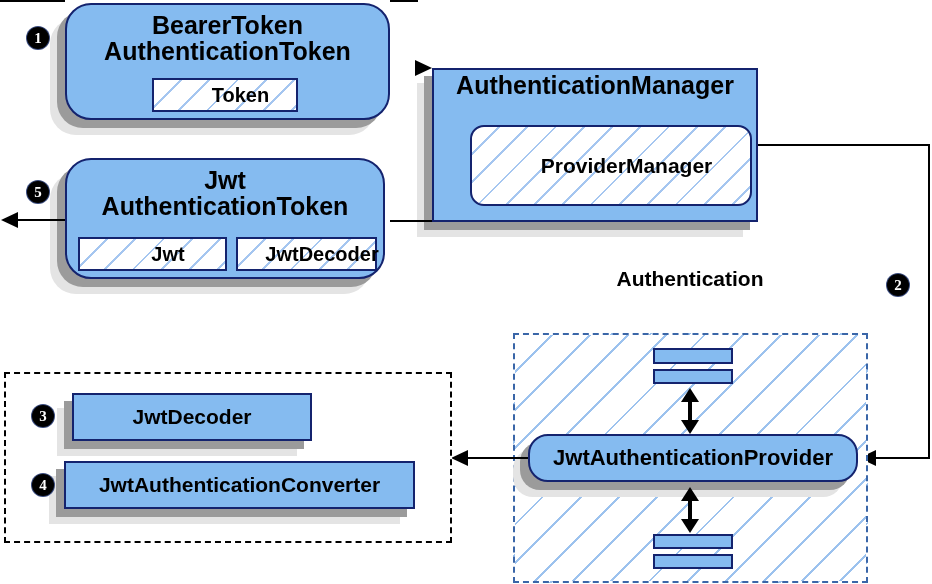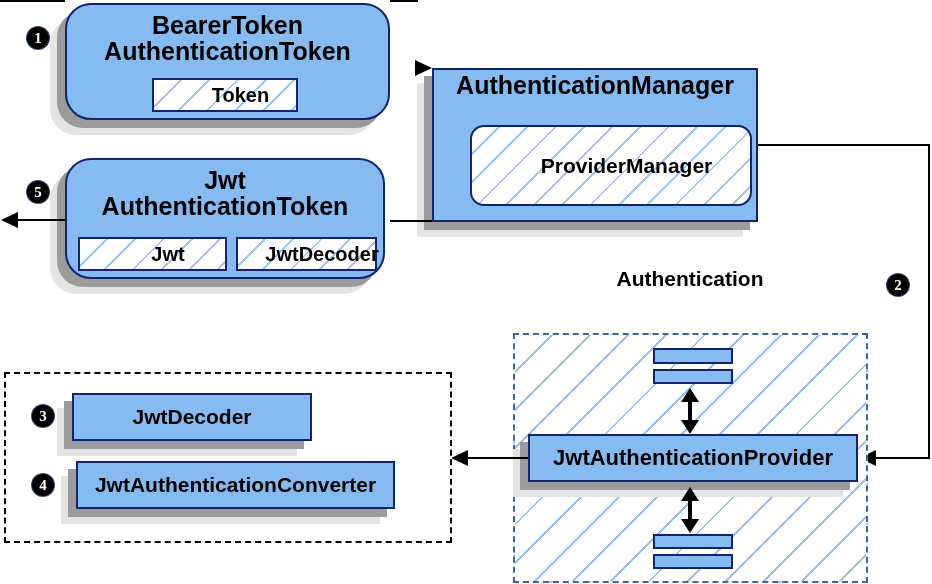--- a/index.html
+++ b/index.html
@@ -124,21 +124,21 @@
 
   <div class="bar" style="left:653px;top:348px;width:80px;height:16px;"></div>
   <div class="bar" style="left:653px;top:369px;width:80px;height:15px;"></div>
 
   <div class="varrow" style="left:680px;top:388px;height:46px;">
     <div class="shaft"></div>
     <div class="head-up"></div>
     <div class="head-down"></div>
   </div>
 
-  <div class="plain-node" style="left:528px;top:434px;width:330px;height:48px;font-size:22px;">
+  <div class="plain-node" style="left:528px;top:434px;width:330px;height:48px;font-size:22px;border-radius:20px;">
     <span>JwtAuthenticationProvider</span>
   </div>
 
   <div class="varrow" style="left:680px;top:487px;height:46px;">
     <div class="shaft"></div>
     <div class="head-up"></div>
     <div class="head-down"></div>
   </div>
 
   <div class="bar" style="left:653px;top:534px;width:80px;height:15px;"></div>
@@ -149,20 +149,20 @@
 
   <div class="dotted-container" style="left:4px;top:372px;width:448px;height:171px;"></div>
 
   <div class="plain-node" style="left:72px;top:393px;width:240px;height:48px;font-size:21px;">
     <span>JwtDecoder</span>
   </div>
   <div class="badge" style="left:32px;top:405px;">
     <span>3</span>
   </div>
 
-  <div class="plain-node" style="left:76px;top:461px;width:319px;height:48px;font-size:21px;">
+  <div class="plain-node" style="left:64px;top:461px;width:351px;height:48px;font-size:21px;">
     <span>JwtAuthenticationConverter</span>
   </div>
   <div class="badge" style="left:32px;top:474px;">
     <span>4</span>
   </div>
 
 </div>
 
 </body></html>

